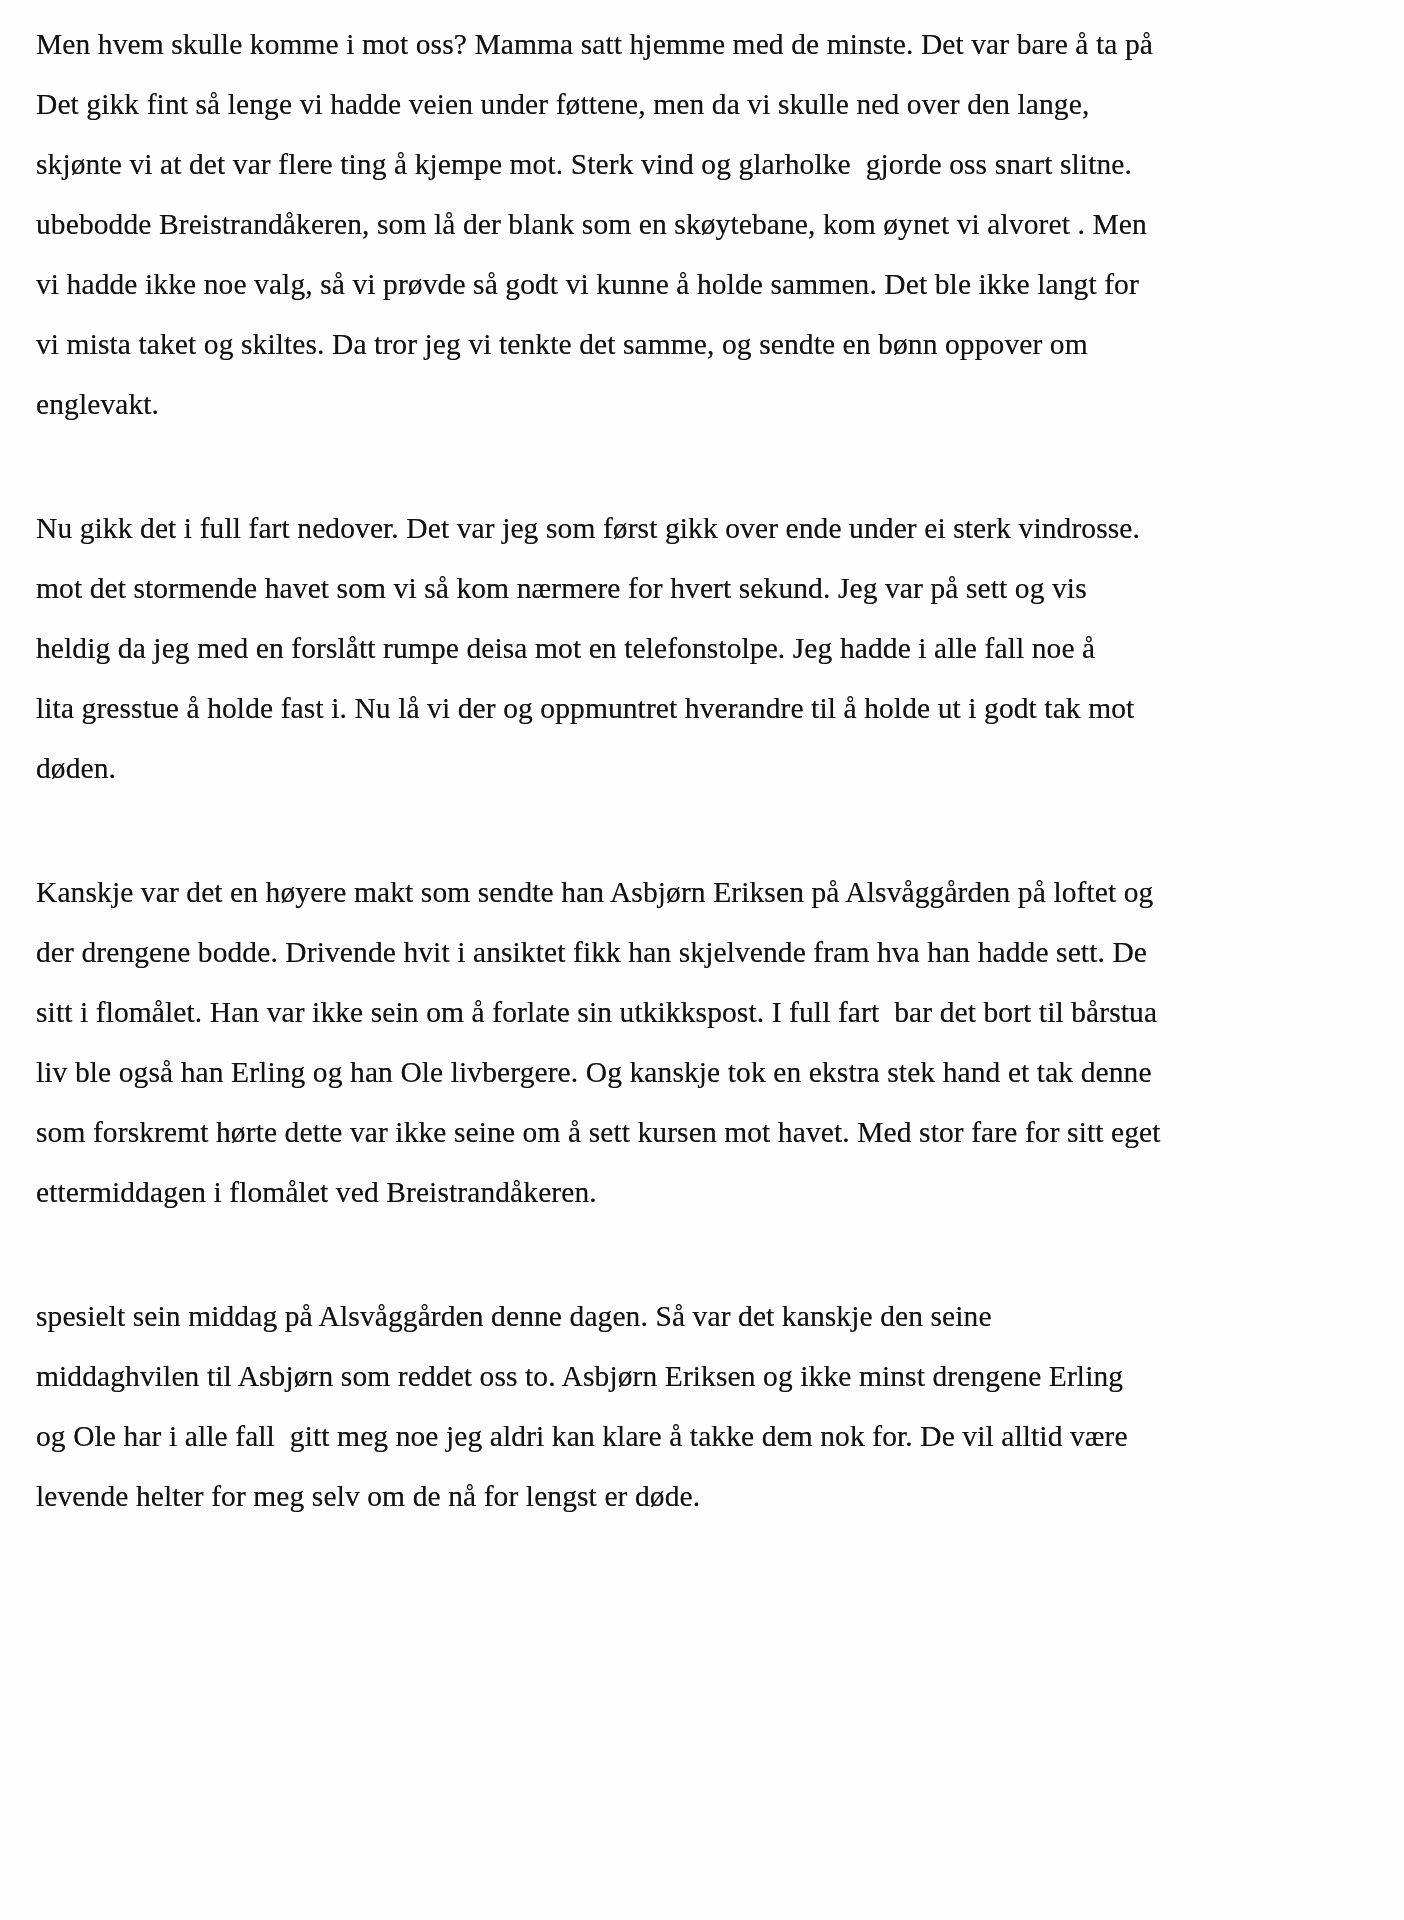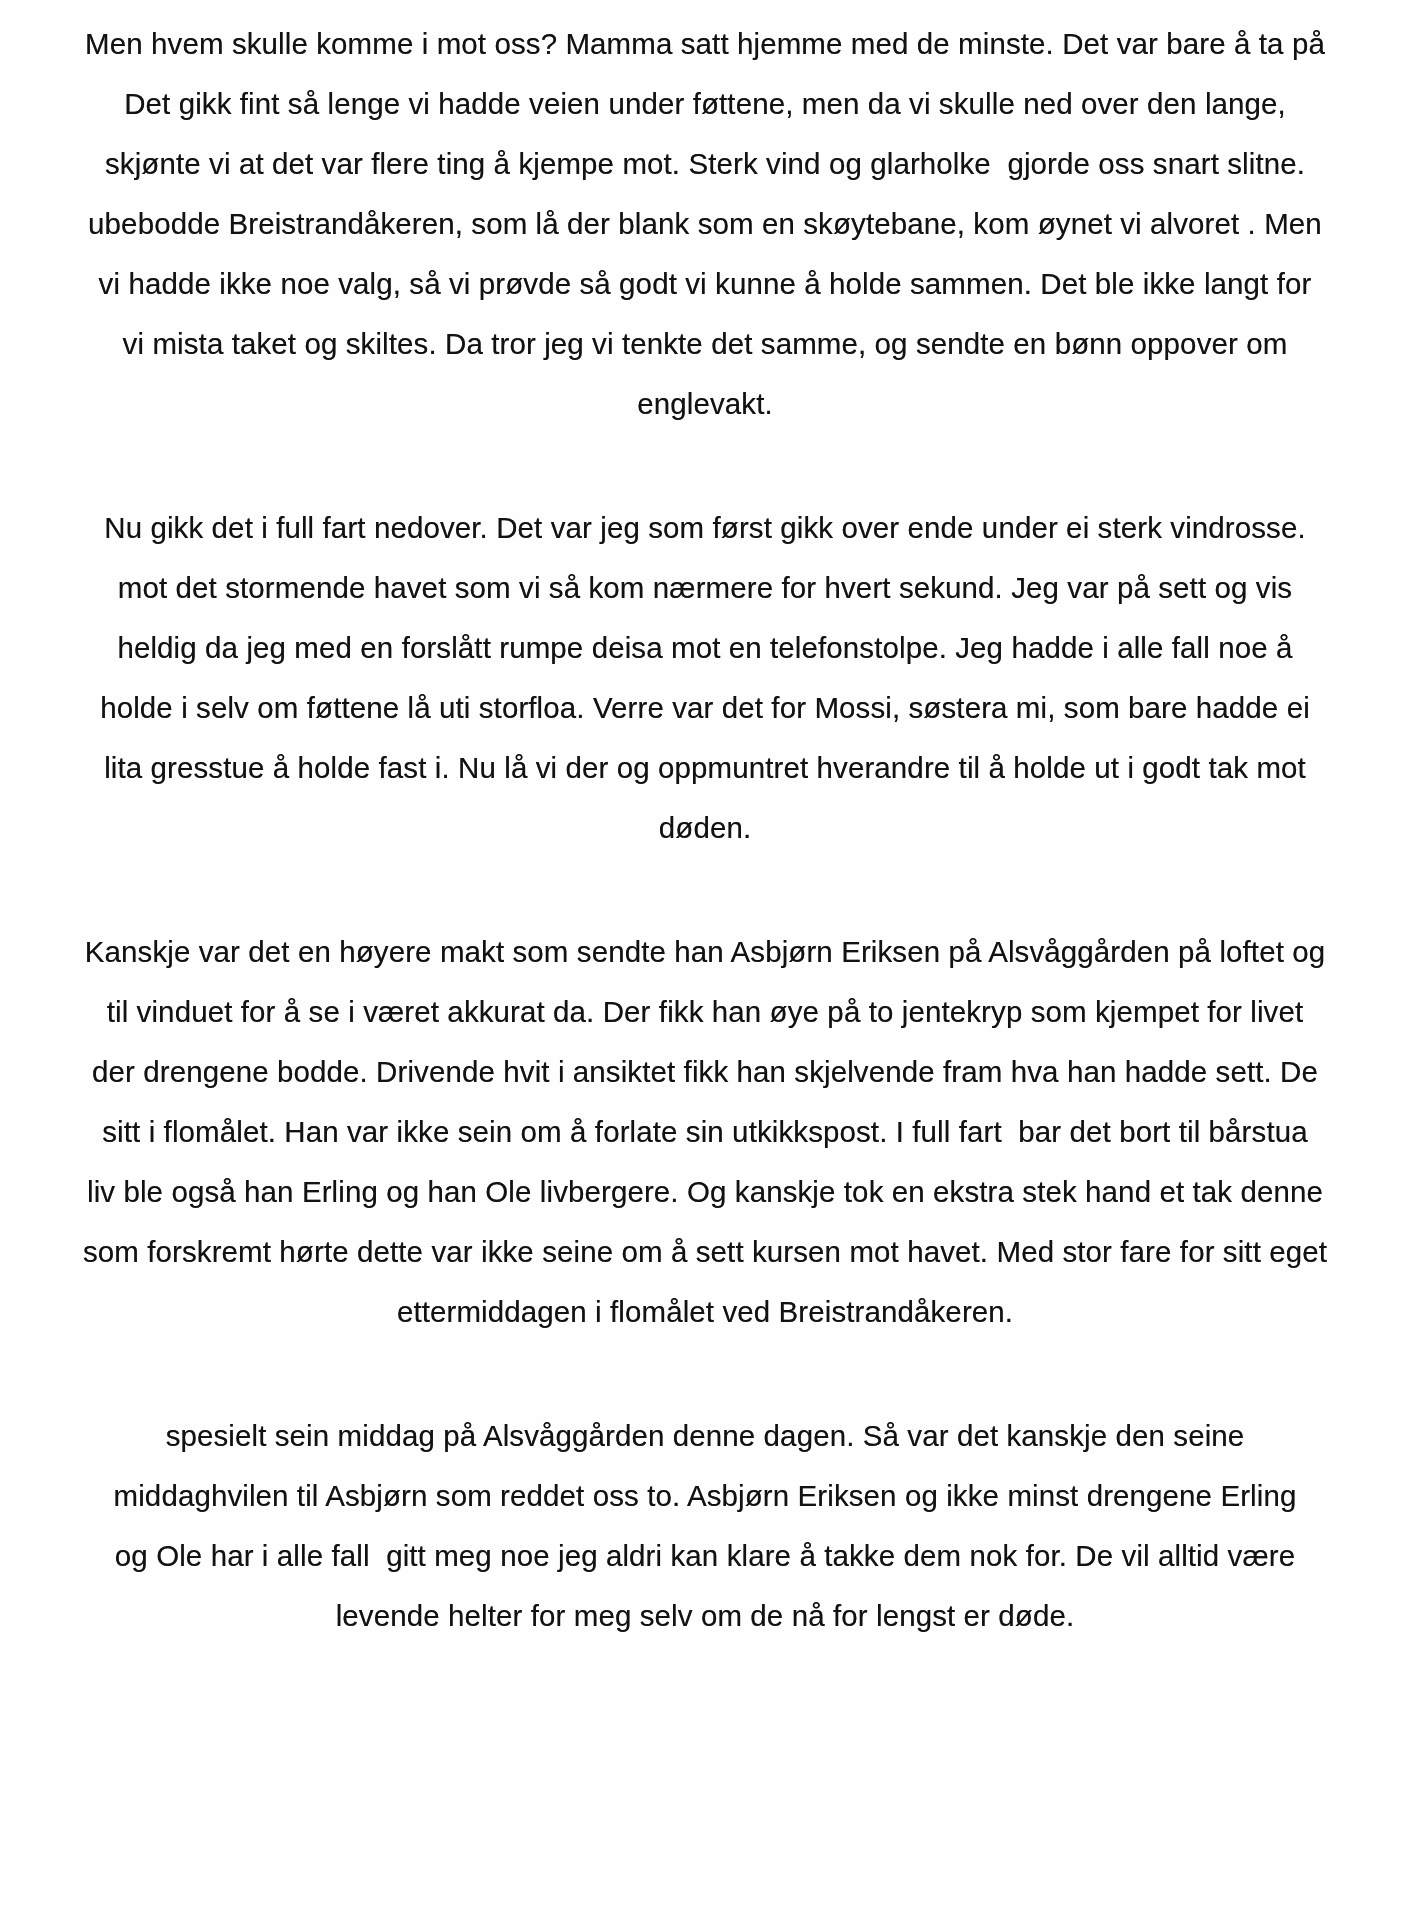--- a/index.html
+++ b/index.html
@@ -6,22 +6,21 @@
     margin: 0;
     padding: 0;
     background: #ffffff;
   }
   .page {
     position: relative;
     width: 1404px;
     height: 1920px;
     background: #fefefe;
     overflow: hidden;
-    font-family: Liberation Sans, sans-serif;
-    text-align: center;
+    font-family: Liberation Serif, serif;
   }
   .text-block {
     position: absolute;
     top: 14px;
     left: 36px;
     right: 30px;
     color: #121212;
   }
   .paragraph {
     margin: 0 0 64px 0;
@@ -47,27 +46,25 @@
         <div class="line">skjønte vi at det var flere ting å kjempe mot. Sterk vind og glarholke  gjorde oss snart slitne.</div>
         <div class="line">ubebodde Breistrandåkeren, som lå der blank som en skøytebane, kom øynet vi alvoret . Men</div>
         <div class="line">vi hadde ikke noe valg, så vi prøvde så godt vi kunne å holde sammen. Det ble ikke langt for</div>
         <div class="line">vi mista taket og skiltes. Da tror jeg vi tenkte det samme, og sendte en bønn oppover om</div>
         <div class="line">englevakt.</div>
       </div>
       <div class="paragraph">
         <div class="line">Nu gikk det i full fart nedover. Det var jeg som først gikk over ende under ei sterk vindrosse.</div>
         <div class="line">mot det stormende havet som vi så kom nærmere for hvert sekund. Jeg var på sett og vis</div>
         <div class="line">heldig da jeg med en forslått rumpe deisa mot en telefonstolpe. Jeg hadde i alle fall noe å</div>
-        <div class="line">holde i selv om føttene lå uti storfloa. Verre var det for Mossi, søstera mi, som bare hadde ei</div>
         <div class="line">lita gresstue å holde fast i. Nu lå vi der og oppmuntret hverandre til å holde ut i godt tak mot</div>
         <div class="line">døden.</div>
       </div>
       <div class="paragraph">
         <div class="line">Kanskje var det en høyere makt som sendte han Asbjørn Eriksen på Alsvåggården på loftet og</div>
-        <div class="line">til vinduet for å se i været akkurat da. Der fikk han øye på to jentekryp som kjempet for livet</div>
         <div class="line">der drengene bodde. Drivende hvit i ansiktet fikk han skjelvende fram hva han hadde sett. De</div>
         <div class="line">sitt i flomålet. Han var ikke sein om å forlate sin utkikkspost. I full fart  bar det bort til bårstua</div>
         <div class="line">liv ble også han Erling og han Ole livbergere. Og kanskje tok en ekstra stek hand et tak denne</div>
         <div class="line">som forskremt hørte dette var ikke seine om å sett kursen mot havet. Med stor fare for sitt eget</div>
         <div class="line">ettermiddagen i flomålet ved Breistrandåkeren.</div>
       </div>
       <div class="paragraph">
         <div class="line">spesielt sein middag på Alsvåggården denne dagen. Så var det kanskje den seine</div>
         <div class="line">middaghvilen til Asbjørn som reddet oss to. Asbjørn Eriksen og ikke minst drengene Erling</div>
         <div class="line">og Ole har i alle fall  gitt meg noe jeg aldri kan klare å takke dem nok for. De vil alltid være</div>

